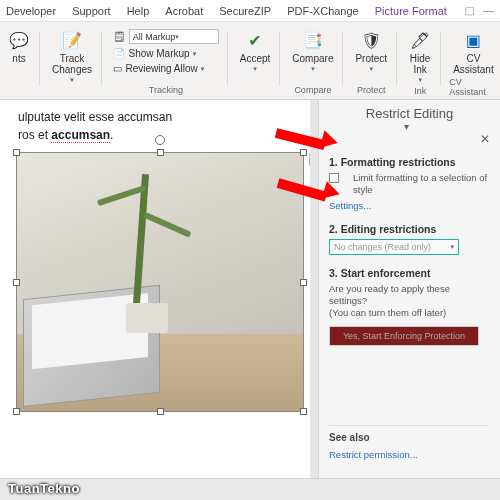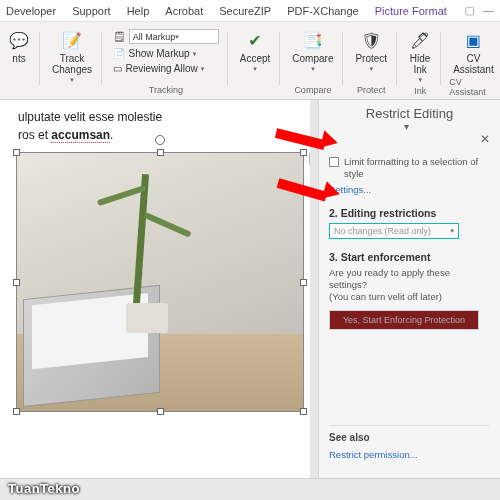--- a/index.html
+++ b/index.html
@@ -41,21 +41,21 @@
 .desk{position:absolute;bottom:0;left:0;width:100%;height:30%;background:linear-gradient(#cdb89a,#b8a482)}
 
 .pane-gap { position: absolute; left: 310px; top: 100px; width: 8px; height: 378px; background: #e6e6e6; }
 
 .restrict { position: absolute; left: 318px; top: 100px; width: 182px; height: 378px; background: #f5f5f5; border-left: 1px solid #d6d6d6; padding: 6px 10px 6px 10px; font-size: 10px; color: #444; }
 .restrict-hdr { display: flex; align-items: center; font-size: 13px; color: #555; margin-bottom: 10px; flex-direction: column; }
 .restrict-hdr .close { margin-left: auto; font-size: 12px; color: #666; }
 .restrict-hdr .menu { margin-right: 6px; font-size: 10px; color: #666; }
 .sect { margin-bottom: 12px; }
 .sect-title { font-weight: 600; font-size: 10.5px; margin-bottom: 4px; color: #333; }
-.chk-row { display: flex; align-items: flex-start; gap: 5px; font-size: 9.5px; line-height: 1.3; color: #555; }
+.chk-row { display: flex; align-items: flex-start; gap: 14px; font-size: 9.5px; line-height: 1.3; color: #555; }
 .chk { width: 10px; height: 10px; border: 1px solid #888; background: #fff; flex-shrink: 0; margin-top: 1px; }
 .linkish { color: #2a6bbf; font-size: 9.5px; margin-top: 3px; display: block; }
 .dd2 { width: 130px; height: 16px; border: 1px solid #14b8a6; background: #fafafa; font-size: 9px; padding: 0 4px; display: flex; align-items: center; justify-content: space-between; color: #999; margin-top: 4px; }
 .enforce-btn { width: 150px; height: 20px; border: 1px solid #d0d0d0; background: #7f1d1d; color: #aaa; font-size: 9px; display: flex; align-items: center; justify-content: center; margin-top: 6px; }
 .seealso { position: absolute; bottom: 18px; left: 10px; font-size: 10px; }
 .seealso-title { font-weight: 600; color: #444; margin-bottom: 6px; border-top: 1px solid #ddd; padding-top: 6px; width: 160px; }
 
 .arrow { position: absolute; pointer-events: none; }
 .arrow-line { position: absolute; height: 10px; background: #ff0000; transform-origin: left center; }
 .arrow-head { position: absolute; width: 0; height: 0; border-left: 16px solid #ff0000; border-top: 9px solid transparent; border-bottom: 9px solid transparent; }
@@ -154,21 +154,21 @@
       <span class="bicon" style="color:#0a66c2">▣</span>
       <span style="white-space:pre">CV
 Assistant</span>
     </div>
     <div class="rlabel">CV Assistant</div>
   </div>
 </div>
 
 <div class="doc-area">
   <div class="doc-text">
-    <span>ulputate velit esse molestie</span><br>
+    <span>ulputate velit esse accumsan</span><br>
     <span>ros et </span><span class="accum">accumsan</span><span>.</span>
   </div>
   <div class="img-frame">
     <div class="desk"></div>
       <div class="laptop">
         <div class="screen"></div>
       </div>
     <div class="plant"></div>
       <div class="pot"></div>
     <div class="handle h-tl"></div>
@@ -187,40 +187,41 @@
 <div class="pane-gap"></div>
 
 <div class="restrict">
   <div class="restrict-hdr">
     <span>Restrict Editing</span>
     <span class="menu">▾</span>
     <span class="close">✕</span>
   </div>
 
   <div class="sect">
+    <div class="sect-title">1. Formatting restrictions</div>
     <label class="chk-row">
       <span class="chk"></span>
       <span>Limit formatting to a selection of style</span>
     </label>
     <span class="linkish">Settings...</span>
   </div>
 
   <div class="sect">
     <div class="sect-title">2. Editing restrictions</div>
     <div class="dd2">
       <span>No changes (Read only)</span>
         <span class="chev">▾</span>
     </div>
   </div>
 
   <div class="sect">
     <div class="sect-title">3. Start enforcement</div>
     <div style="font-size:9.5px;color:#555;line-height:1.3">
       <span>Are you ready to apply these settings?</span><br>
-      <span>(You can turn velit off later)</span>
+      <span>(You can turn them off later)</span>
     </div>
     <div class="enforce-btn">Yes, Start Enforcing Protection</div>
   </div>
 
   <div class="seealso">
     <div class="seealso-title">See also</div>
     <span class="linkish">Restrict permission...</span>
   </div>
 </div>
 

